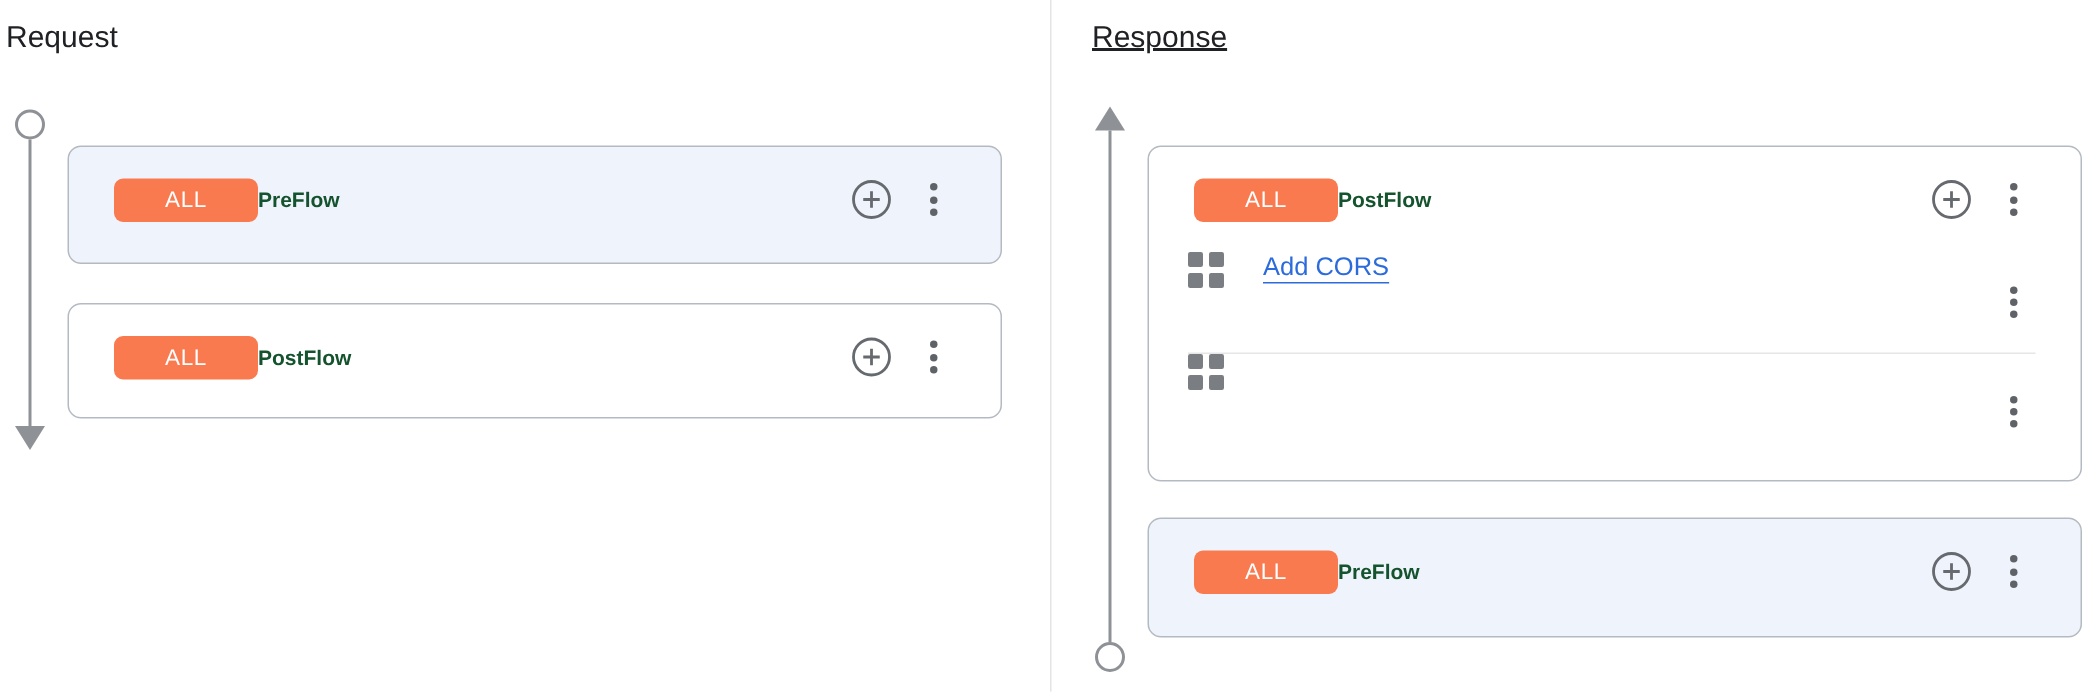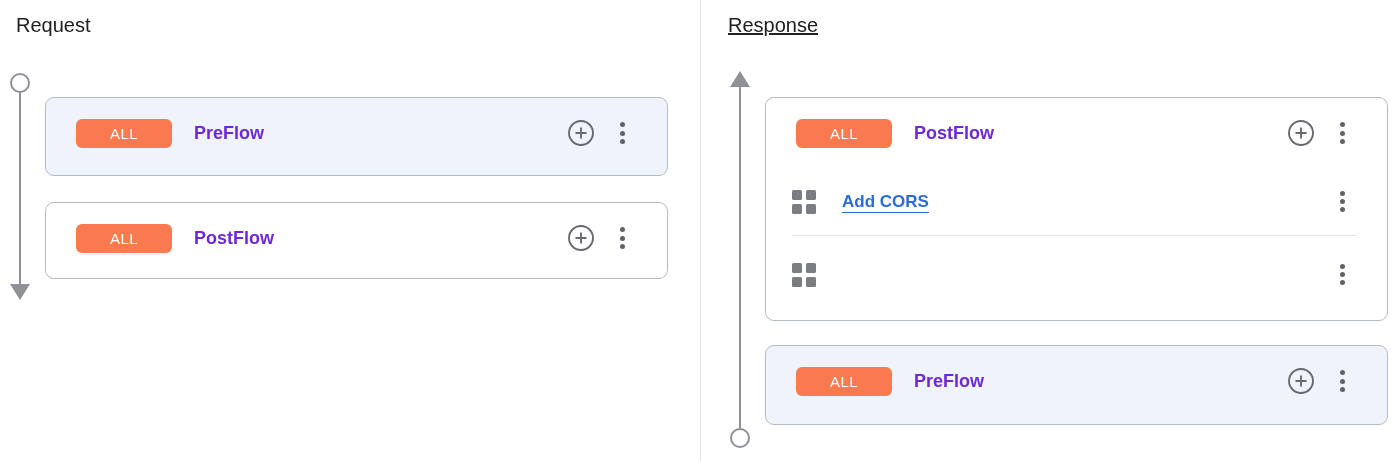--- a/index.html
+++ b/index.html
@@ -5,21 +5,21 @@
   * { margin:0; padding:0; box-sizing:border-box; }
   html,body { background:#ffffff; }
   body {
     width:1393px; height:461px; position:relative; overflow:hidden;
     font-family:"Liberation Sans", sans-serif; color:#202124;
   }
 
   .panel-title {
     position:absolute; font-size:20px; line-height:26px; font-weight:400; color:#202124;
   }
-  #request-title  { left:16px;  top:12px; }
+  #request-title  { left:4px;  top:12px; }
   #response-title { left:728px; top:12px;text-decoration:underline; }
 
   
   .panel-divider {
     position:absolute; left:700px; top:0; width:1px; height:461px; background:#e4e4e4;
   }
 
   
   .tl-circle {
     position:absolute; width:20px; height:20px; border:2px solid #8e9196;
@@ -56,32 +56,32 @@
   #card-req-postflow { left:45px;  top:202px; height:77px; }
   #card-res-postflow { left:765px; top:97px;  height:224px; }
   #card-res-preflow  { left:765px; top:345px; height:80px; }
 
   .badge {
     display:inline-flex; align-items:center; justify-content:center;
     min-width:96px; height:29px; padding:0 14px;
     background:#fa7a50; color:#ffffff; border-radius:6px;
     font-size:15px; letter-spacing:0.4px;
   }
-  .flow-name { margin-left:22px; font-size:18px; font-weight:700; color:#6d28d9; }
+  .flow-name { font-size:14px; font-weight:700; color:#14532d; }
   .spacer { flex:1; }
 
   .icon-btn {
     background:none; border:none; padding:0; cursor:pointer;
     display:inline-flex; align-items:center; justify-content:center;
   }
   .kebab { margin-left:24px; flex-direction:column; }
   .kebab .dot { width:5px; height:5px; border-radius:50%; background:#5f6368; margin:1.7px 0; }
 
   
-  .policy-row { display:flex; align-items:center; padding:0 42px 0 26px;font-weight:bold; }
+  .policy-row { display:flex; padding:0 42px 0 26px; }
   #row-add-cors { height:67px; }
   #row-response-payload { height:77px; }
   .policy-divider { height:1px; background:#e6e6e6; margin:0 30px 0 26px; }
 
   .grid-icon {
     display:grid; grid-template-columns:10px 10px; grid-auto-rows:10px; gap:4px;
   }
   .grid-icon i { display:block; background:#7a7d81; border-radius:1.5px; }
 
   .policy-link {

